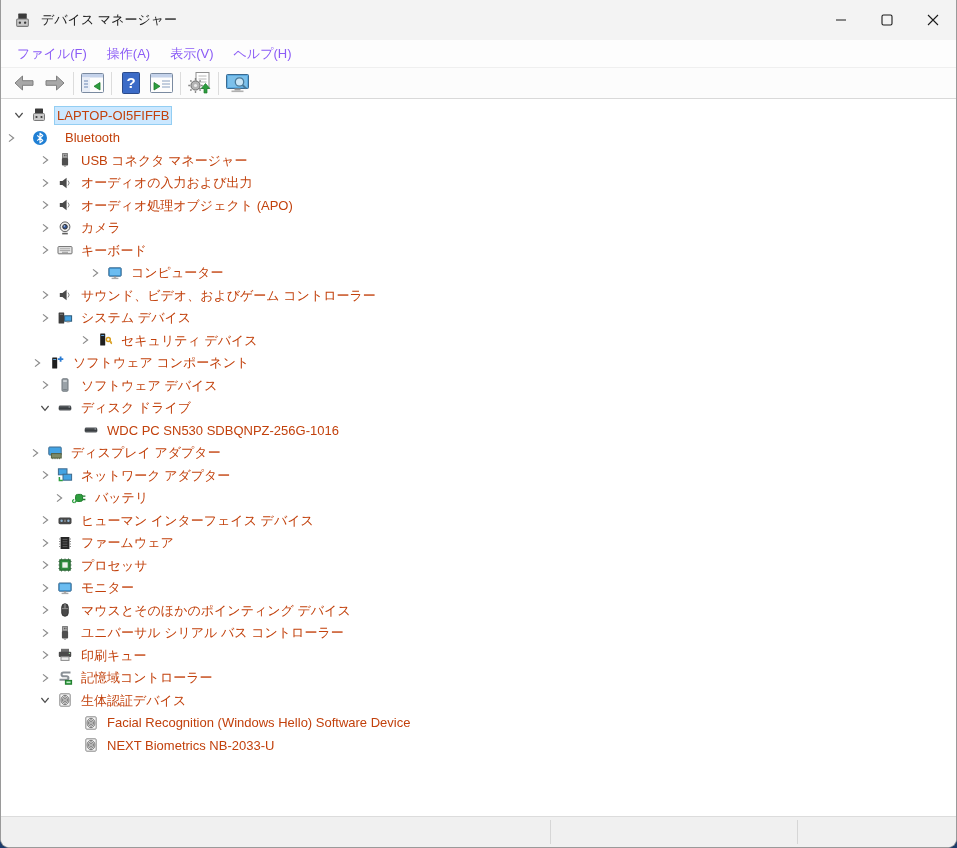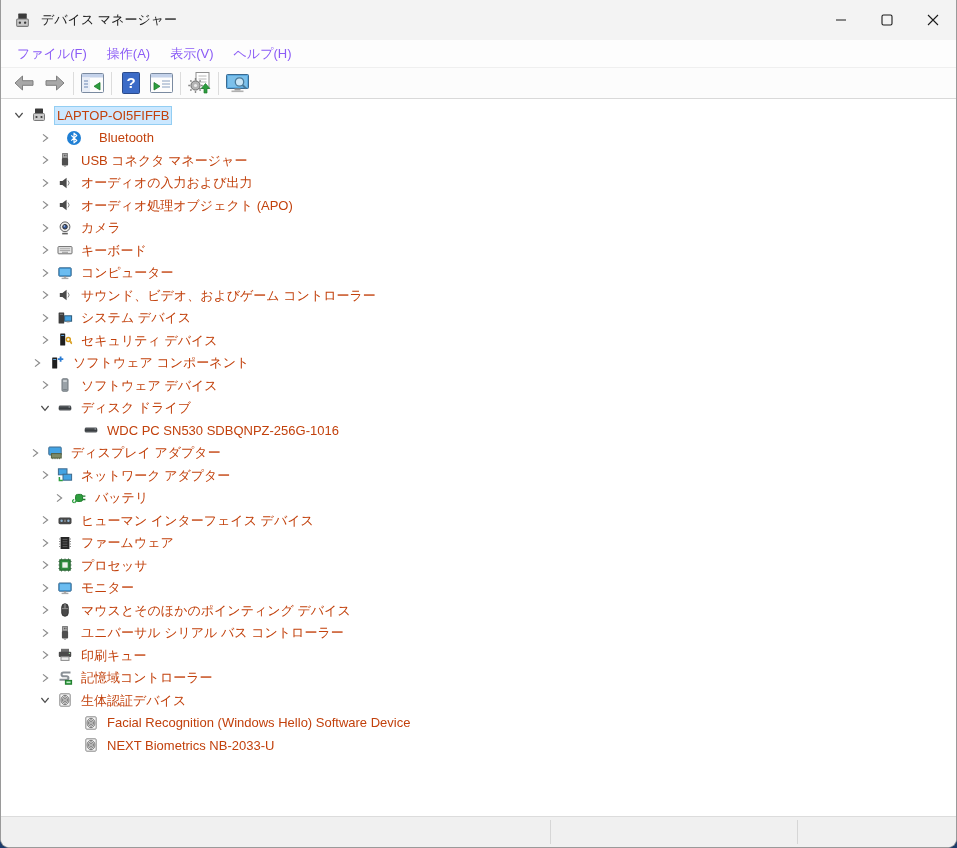--- a/index.html
+++ b/index.html
@@ -157,21 +157,21 @@
         <span class="icon16">
           <svg width="16" height="16" viewBox="0 0 16 16">
             <rect x="4" y="1.5" width="8" height="5" rx="0.5" fill="#3b3b3b"></rect>
             <rect x="2.5" y="6.5" width="11" height="7" rx="1" fill="#c9c9c9" stroke="#7a7a7a"></rect>
             <circle cx="5.5" cy="10" r="1.1" fill="#3b3b3b"></circle>
             <circle cx="10.5" cy="10" r="1.1" fill="#3b3b3b"></circle>
           </svg>
         </span>
         <span class="tree-label selected">LAPTOP-OI5FIFFB</span>
       </div>
-      <div class="tree-row" style="padding-left: 34px; gap: 9px;">
+      <div class="tree-row" style=" gap: 9px;">
         <span class="chev">
           <svg width="14" height="14" viewBox="0 0 14 14">
             <path d="M5 3.4 L9.6 7 L5 10.6" fill="none" stroke="#8a8a8a" stroke-width="1.2"></path>
           </svg>
         </span>
         <span class="icon16">
           <svg width="16" height="16" viewBox="0 0 16 16">
             <circle cx="8" cy="8" r="7" fill="#1f7fd4"></circle>
             <path d="M5.2 5.3 l5.6 5.2 -2.8 2.4 V3.1 l2.8 2.4 -5.6 5.2" fill="none" stroke="#ffffff" stroke-width="1.1" stroke-linejoin="round"></path>
           </svg>
@@ -247,21 +247,21 @@
         </span>
         <span class="icon16">
           <svg width="16" height="16" viewBox="0 0 16 16">
             <rect x="1" y="4.6" width="14" height="7.2" rx="0.8" fill="#e9e9e9" stroke="#6f6f6f"></rect>
             <path d="M2.8 6.8 h10.4 M2.8 8.6 h10.4" stroke="#9d9d9d" stroke-width="0.9"></path>
             <path d="M5 10.3 h6" stroke="#9d9d9d" stroke-width="1.1"></path>
           </svg>
         </span>
         <span class="tree-label">キーボード</span>
       </div>
-      <div class="tree-row" style="padding-left: 34px;">
+      <div class="tree-row" style="padding-left: 50px; margin-left: 34px;">
         <span class="chev">
           <svg width="14" height="14" viewBox="0 0 14 14">
             <path d="M5 3.4 L9.6 7 L5 10.6" fill="none" stroke="#8a8a8a" stroke-width="1.2"></path>
           </svg>
         </span>
         <span class="icon16">
           <svg width="16" height="16" viewBox="0 0 16 16">
             <rect x="1.8" y="2.8" width="12.4" height="8.4" rx="0.8" fill="#44a3e3" stroke="#3d6a8e"></rect>
             <rect x="3" y="4" width="10" height="6" fill="#6bbcf0"></rect>
             <rect x="6.8" y="11.2" width="2.4" height="1.5" fill="#8f8f8f"></rect>
@@ -293,21 +293,21 @@
         <span class="icon16">
           <svg width="16" height="16" viewBox="0 0 16 16">
             <rect x="1.6" y="2.4" width="5.6" height="11.2" rx="0.5" fill="#3d3d3d"></rect>
             <rect x="2.8" y="3.8" width="3.2" height="1" fill="#7d7d7d"></rect>
             <rect x="7.6" y="5.8" width="7" height="5.4" fill="#44a3e3" stroke="#2d5a7a"></rect>
             <rect x="9.6" y="11.2" width="3" height="1.2" fill="#8a8a8a"></rect>
           </svg>
         </span>
         <span class="tree-label">システム デバイス</span>
       </div>
-      <div class="tree-row" style="padding-left: 34px;">
+      <div class="tree-row" style="padding-left: 34px; margin-left: 40px;">
         <span class="chev">
           <svg width="14" height="14" viewBox="0 0 14 14">
             <path d="M5 3.4 L9.6 7 L5 10.6" fill="none" stroke="#8a8a8a" stroke-width="1.2"></path>
           </svg>
         </span>
         <span class="icon16">
           <svg width="16" height="16" viewBox="0 0 16 16">
             <rect x="3.2" y="1.6" width="5" height="12" rx="0.5" fill="#1f1f1f"></rect>
             <rect x="4.2" y="3" width="3" height="1" fill="#5aa0d8"></rect>
             <circle cx="11.3" cy="7.4" r="2" fill="none" stroke="#d89c1a" stroke-width="1.5"></circle>

